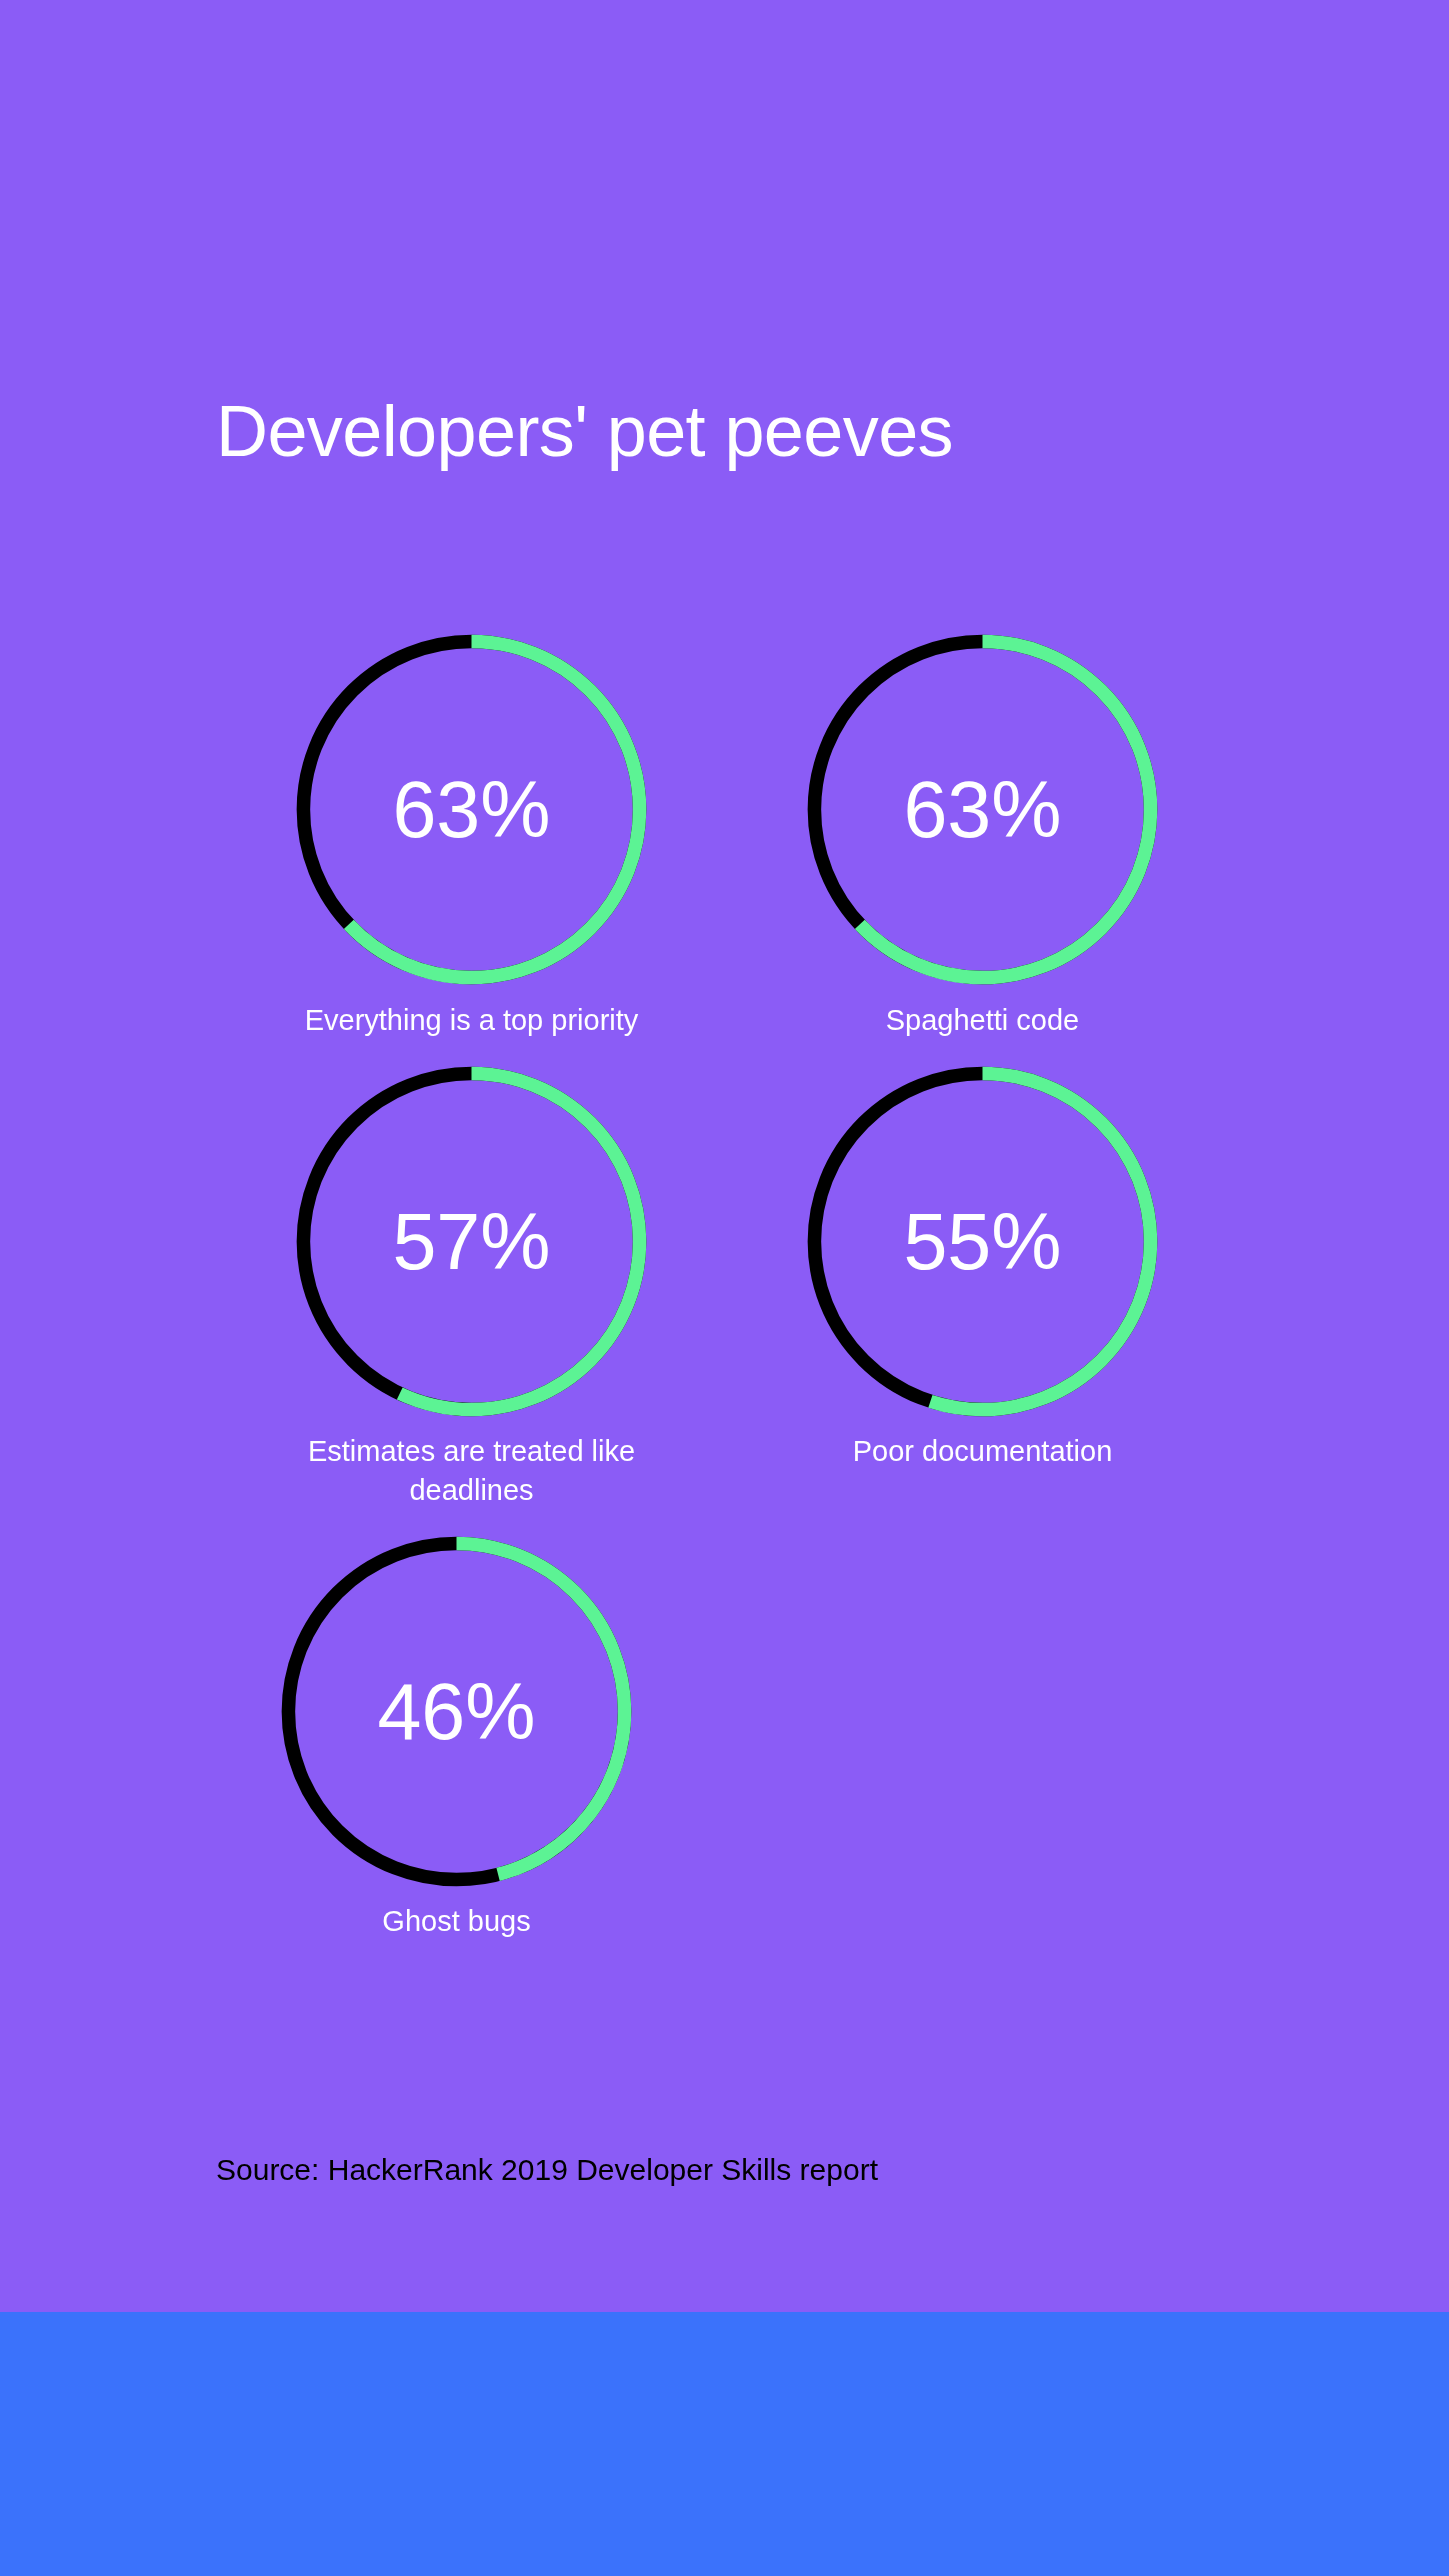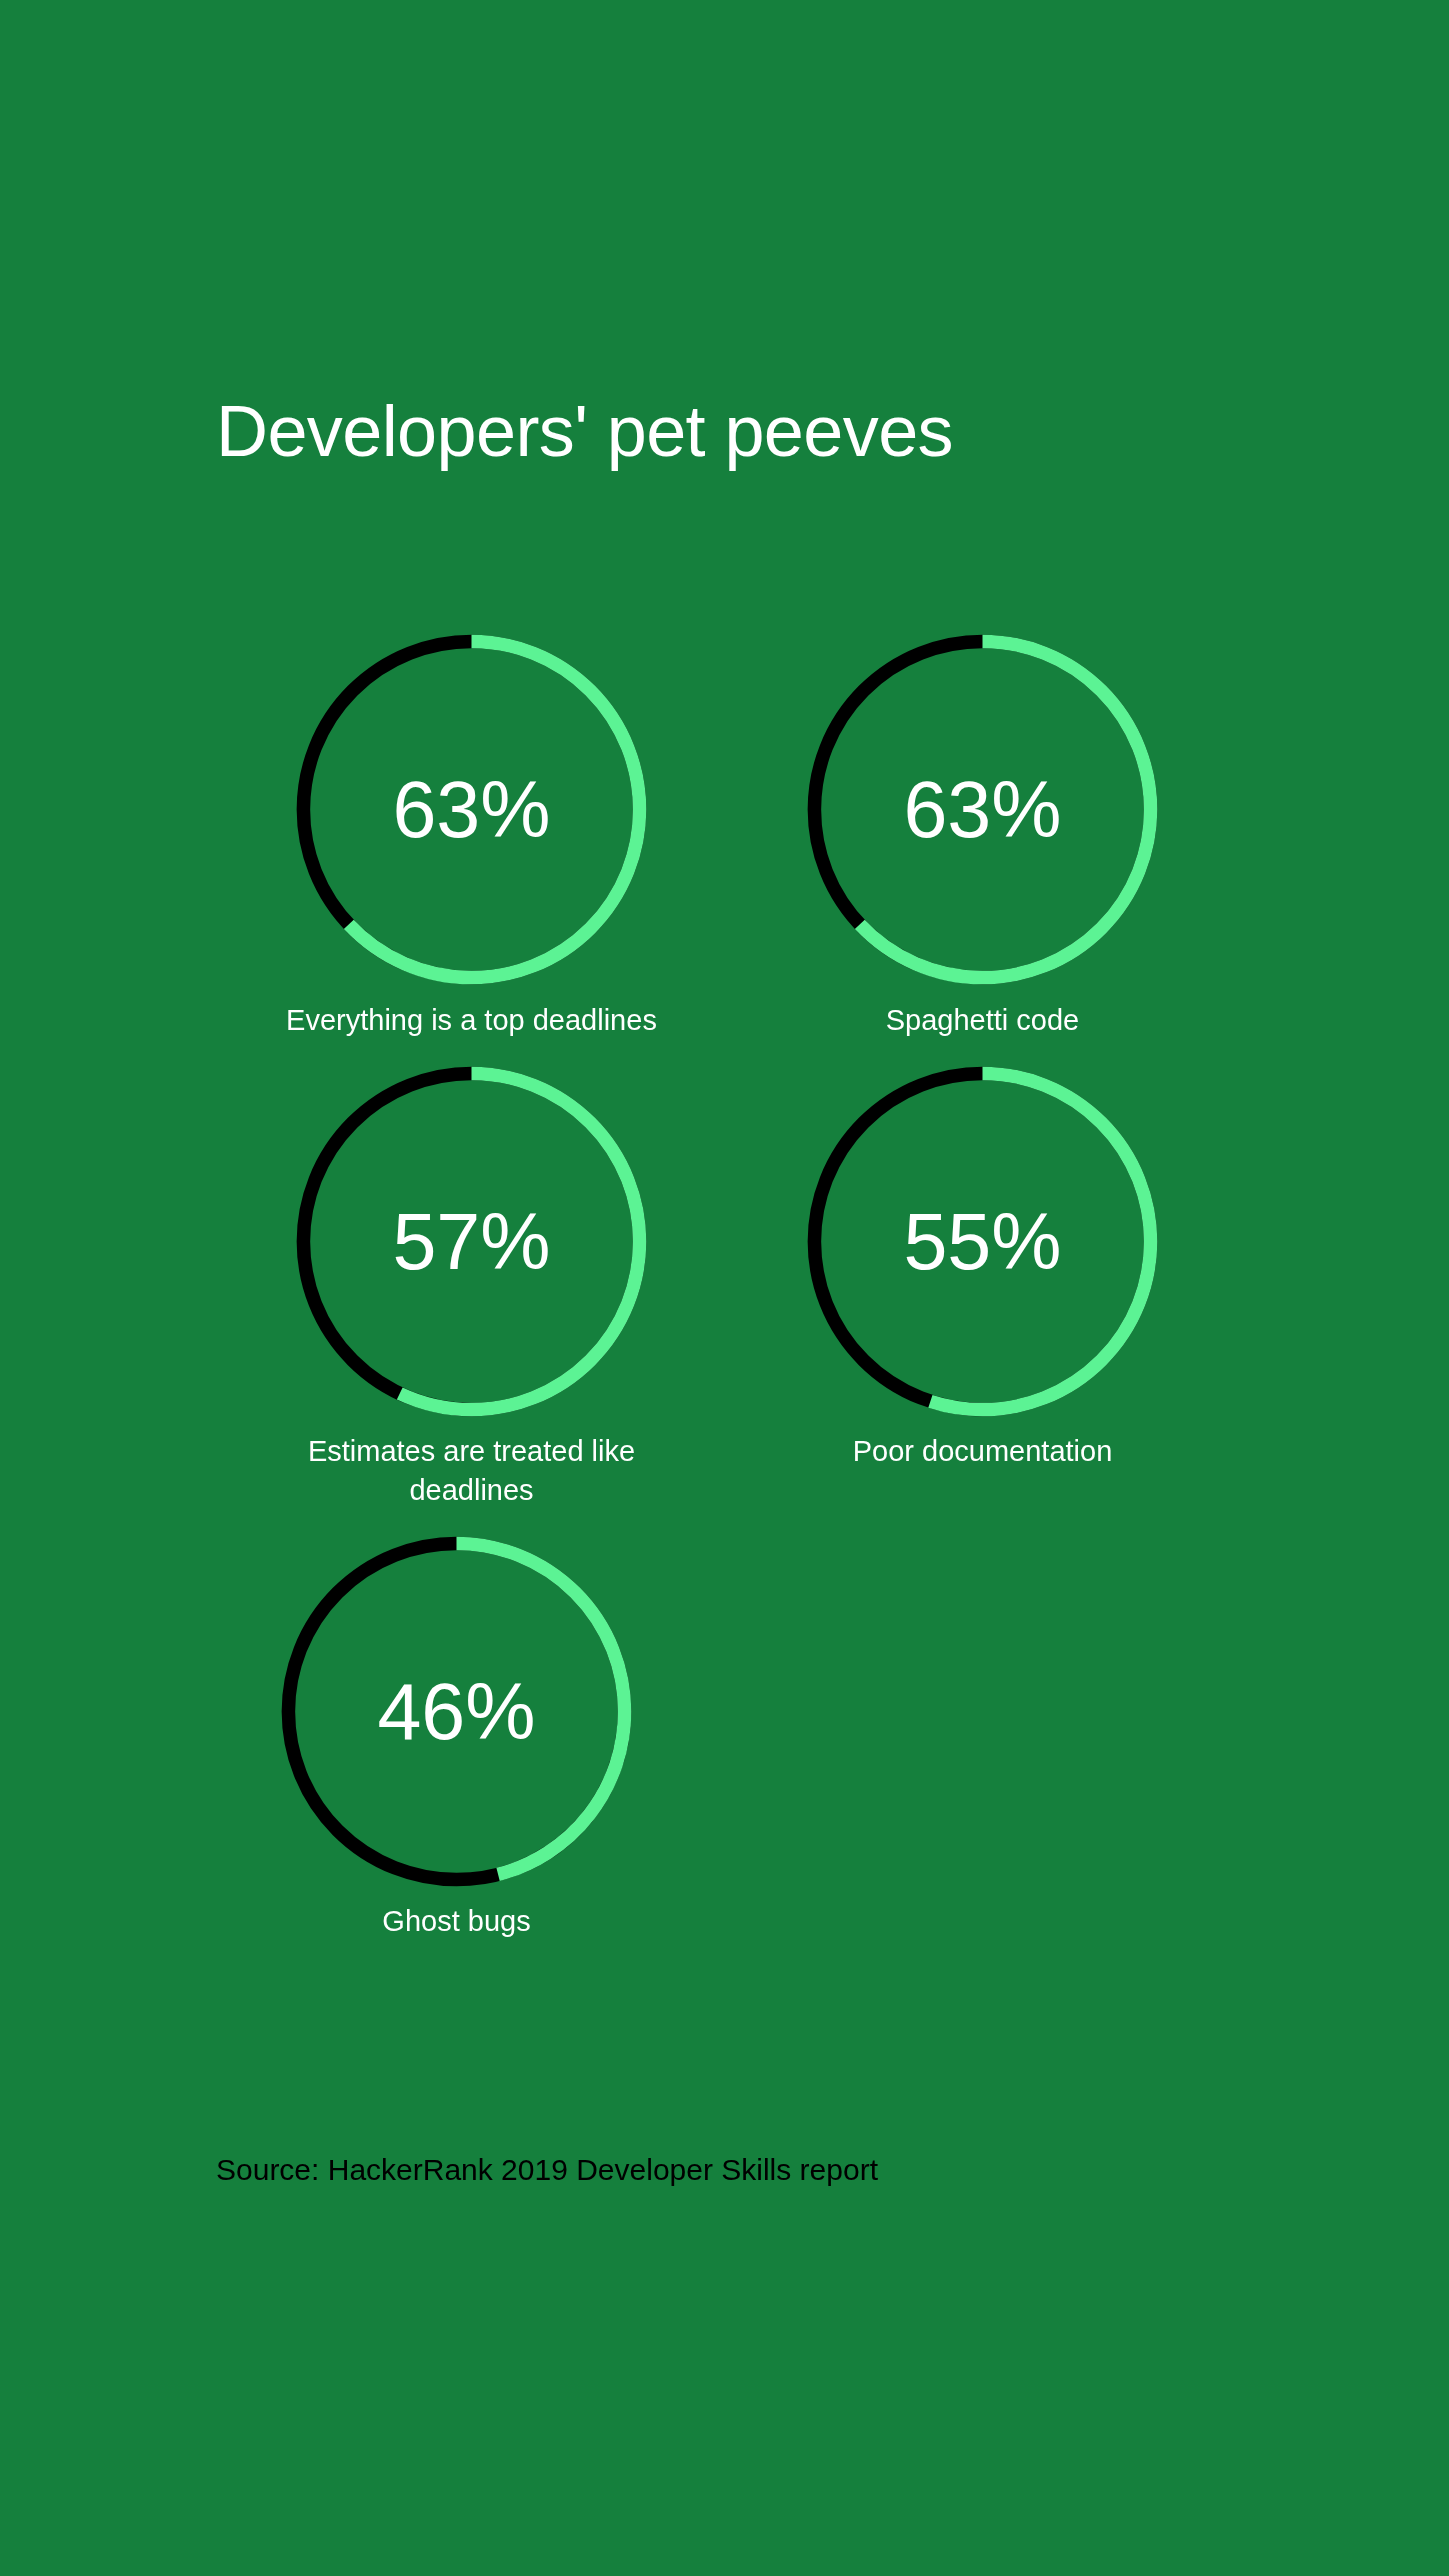--- a/index.html
+++ b/index.html
@@ -9,22 +9,22 @@
     width: 1449px;
     height: 2576px;
     background: #3b72fb;
     font-family: "Liberation Sans", sans-serif;
     overflow: hidden;
   }
 
   .poster {
     position: relative;
     width: 1449px;
-    height: 2576px;
-    background: #15803d;
+    height: 2312px;
+    background: #8b5cf6;
     text-decoration: underline;
   }
 
   
   .poster-title {
     position: absolute;
     top: 391px;
     left: 0;
     width: 1449px;
     padding-left: 216px;
@@ -121,21 +121,21 @@
 
     <div class="chart-row">
       <div class="chart-cell">
         <div class="donut-wrap">
           <svg class="donut-svg" viewBox="0 0 545 545">
             <circle cx="272.5" cy="272.5" r="261" fill="none" stroke="#000000" stroke-width="21"></circle>
             <circle class="donut-arc" cx="272.5" cy="272.5" r="261" fill="none" stroke="#5cf394" stroke-width="21" transform="rotate(-90 272.5 272.5)" stroke-dasharray="1033.1441600595392 1639.911365173872"></circle>
           </svg>
           <div class="donut-value">63%</div>
         </div>
-        <div class="donut-label">Everything is a top deadlines</div>
+        <div class="donut-label">Everything is a top priority</div>
       </div>
 
       <div class="chart-cell">
         <div class="donut-wrap">
           <svg class="donut-svg" viewBox="0 0 545 545">
             <circle cx="272.5" cy="272.5" r="261" fill="none" stroke="#000000" stroke-width="21"></circle>
             <circle class="donut-arc" cx="272.5" cy="272.5" r="261" fill="none" stroke="#5cf394" stroke-width="21" transform="rotate(-90 272.5 272.5)" stroke-dasharray="1033.1441600595392 1639.911365173872"></circle>
           </svg>
           <div class="donut-value">63%</div>
         </div>

